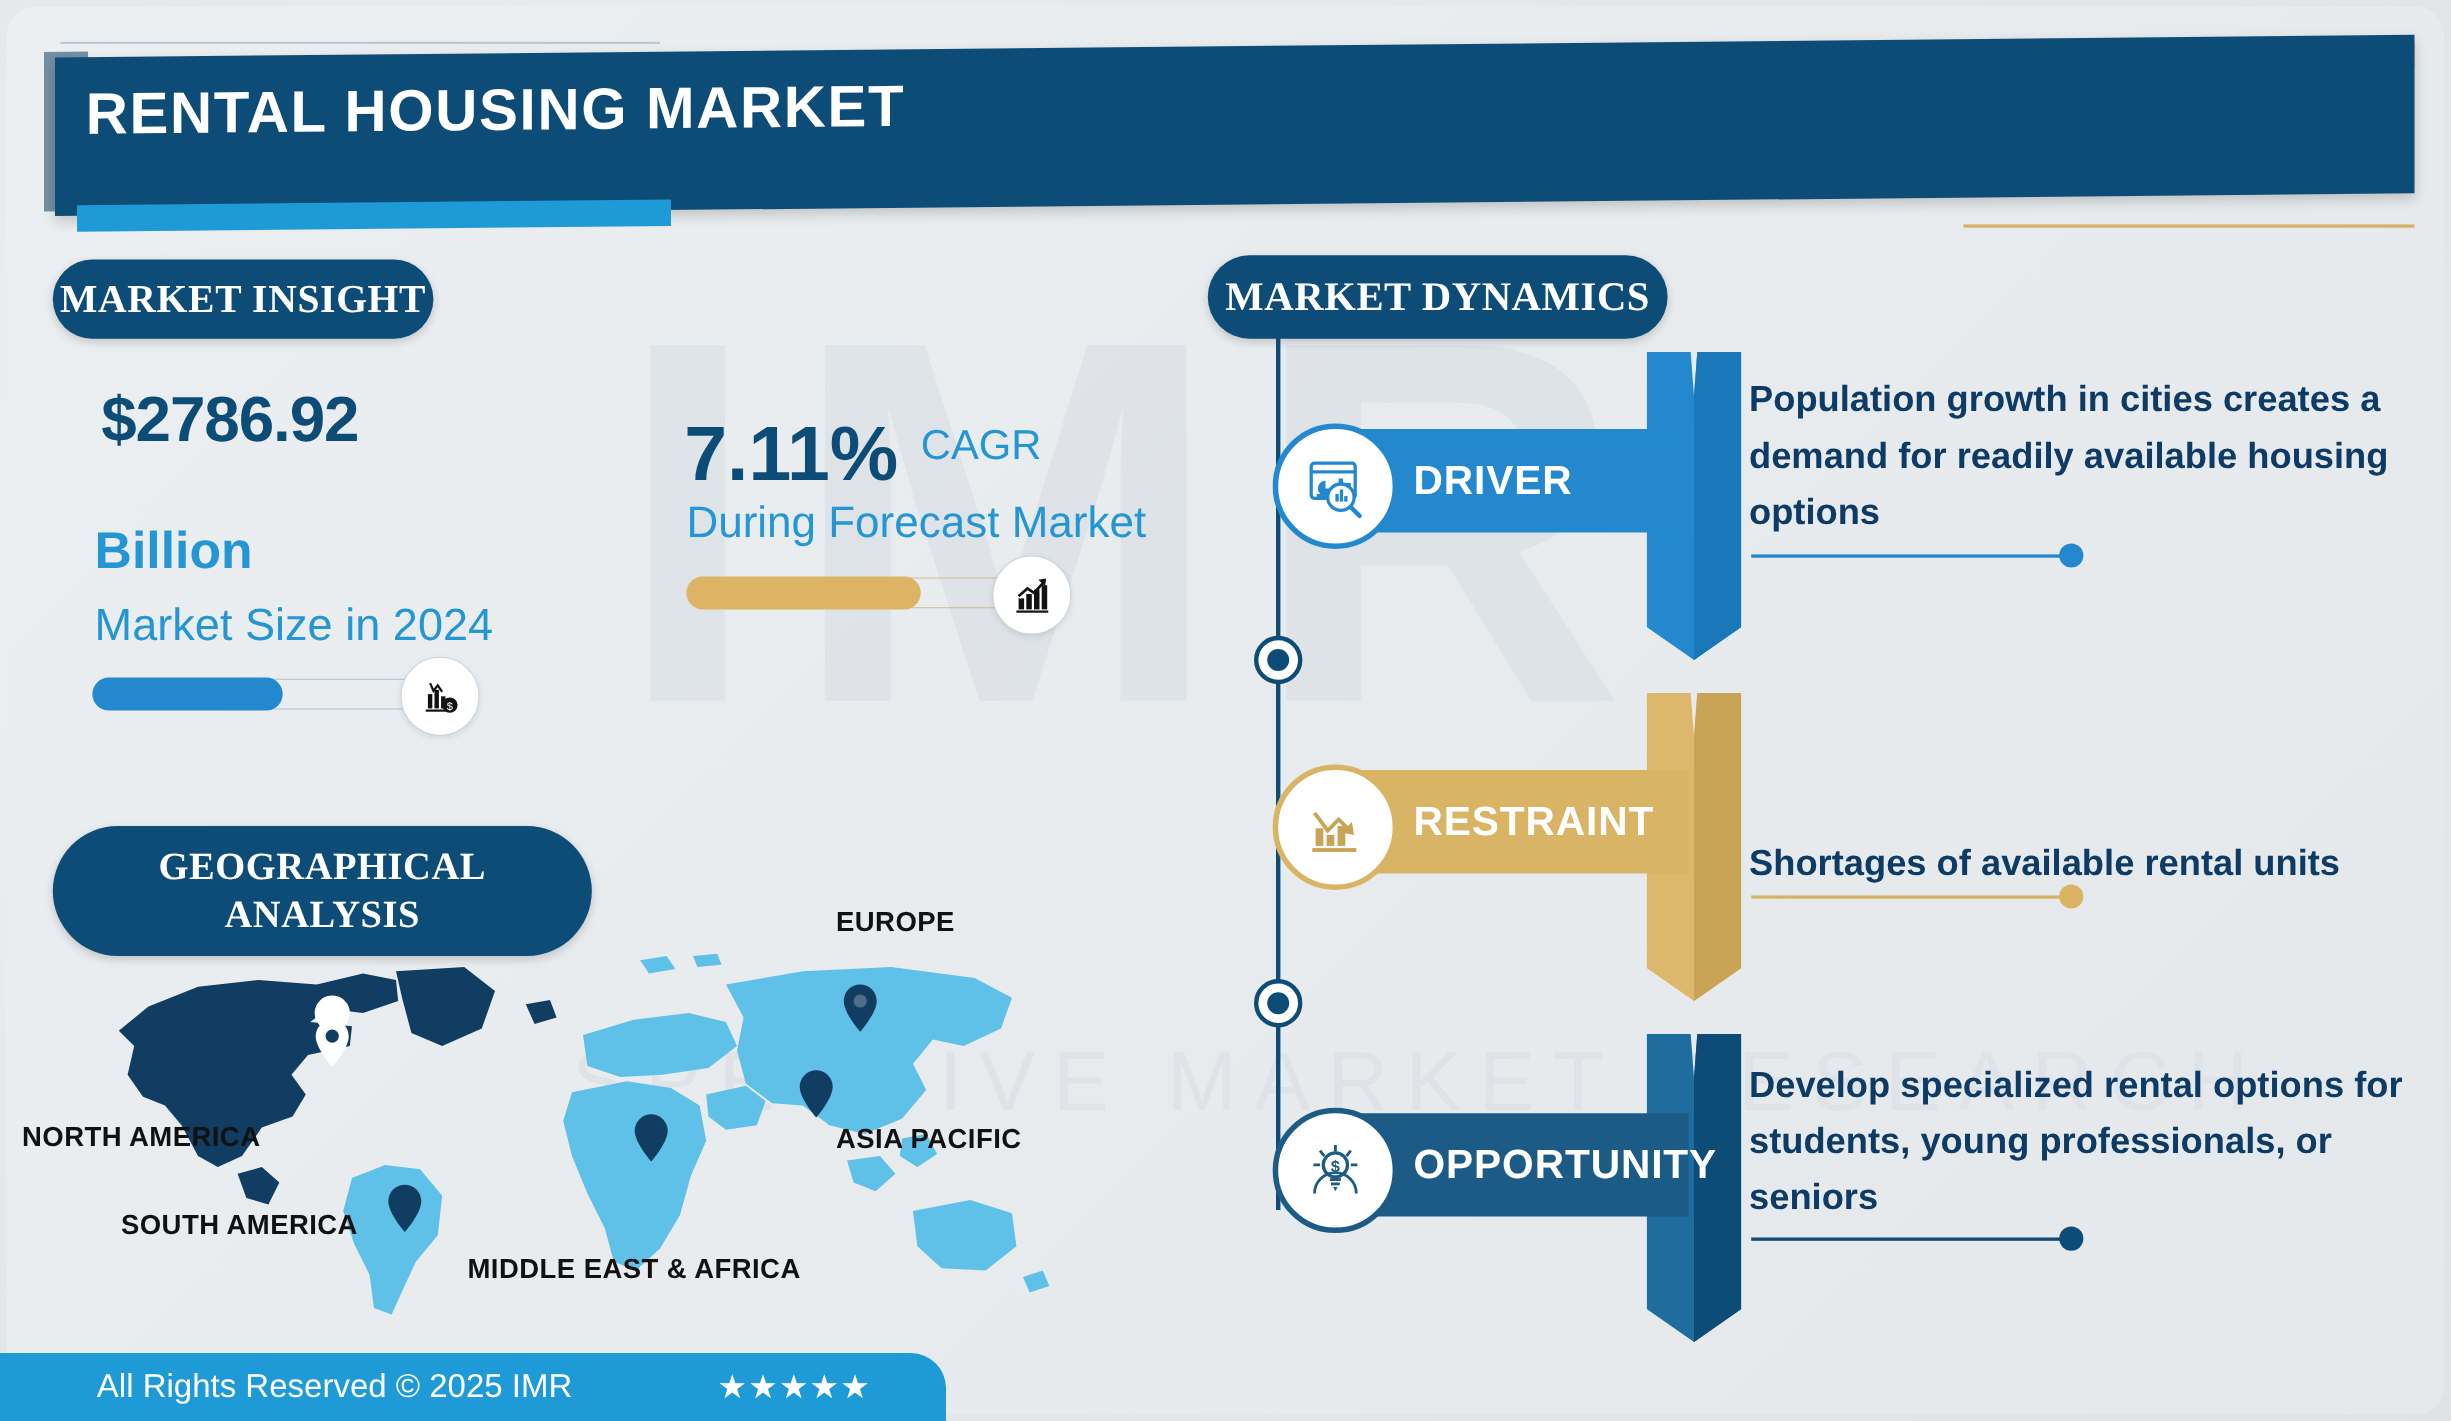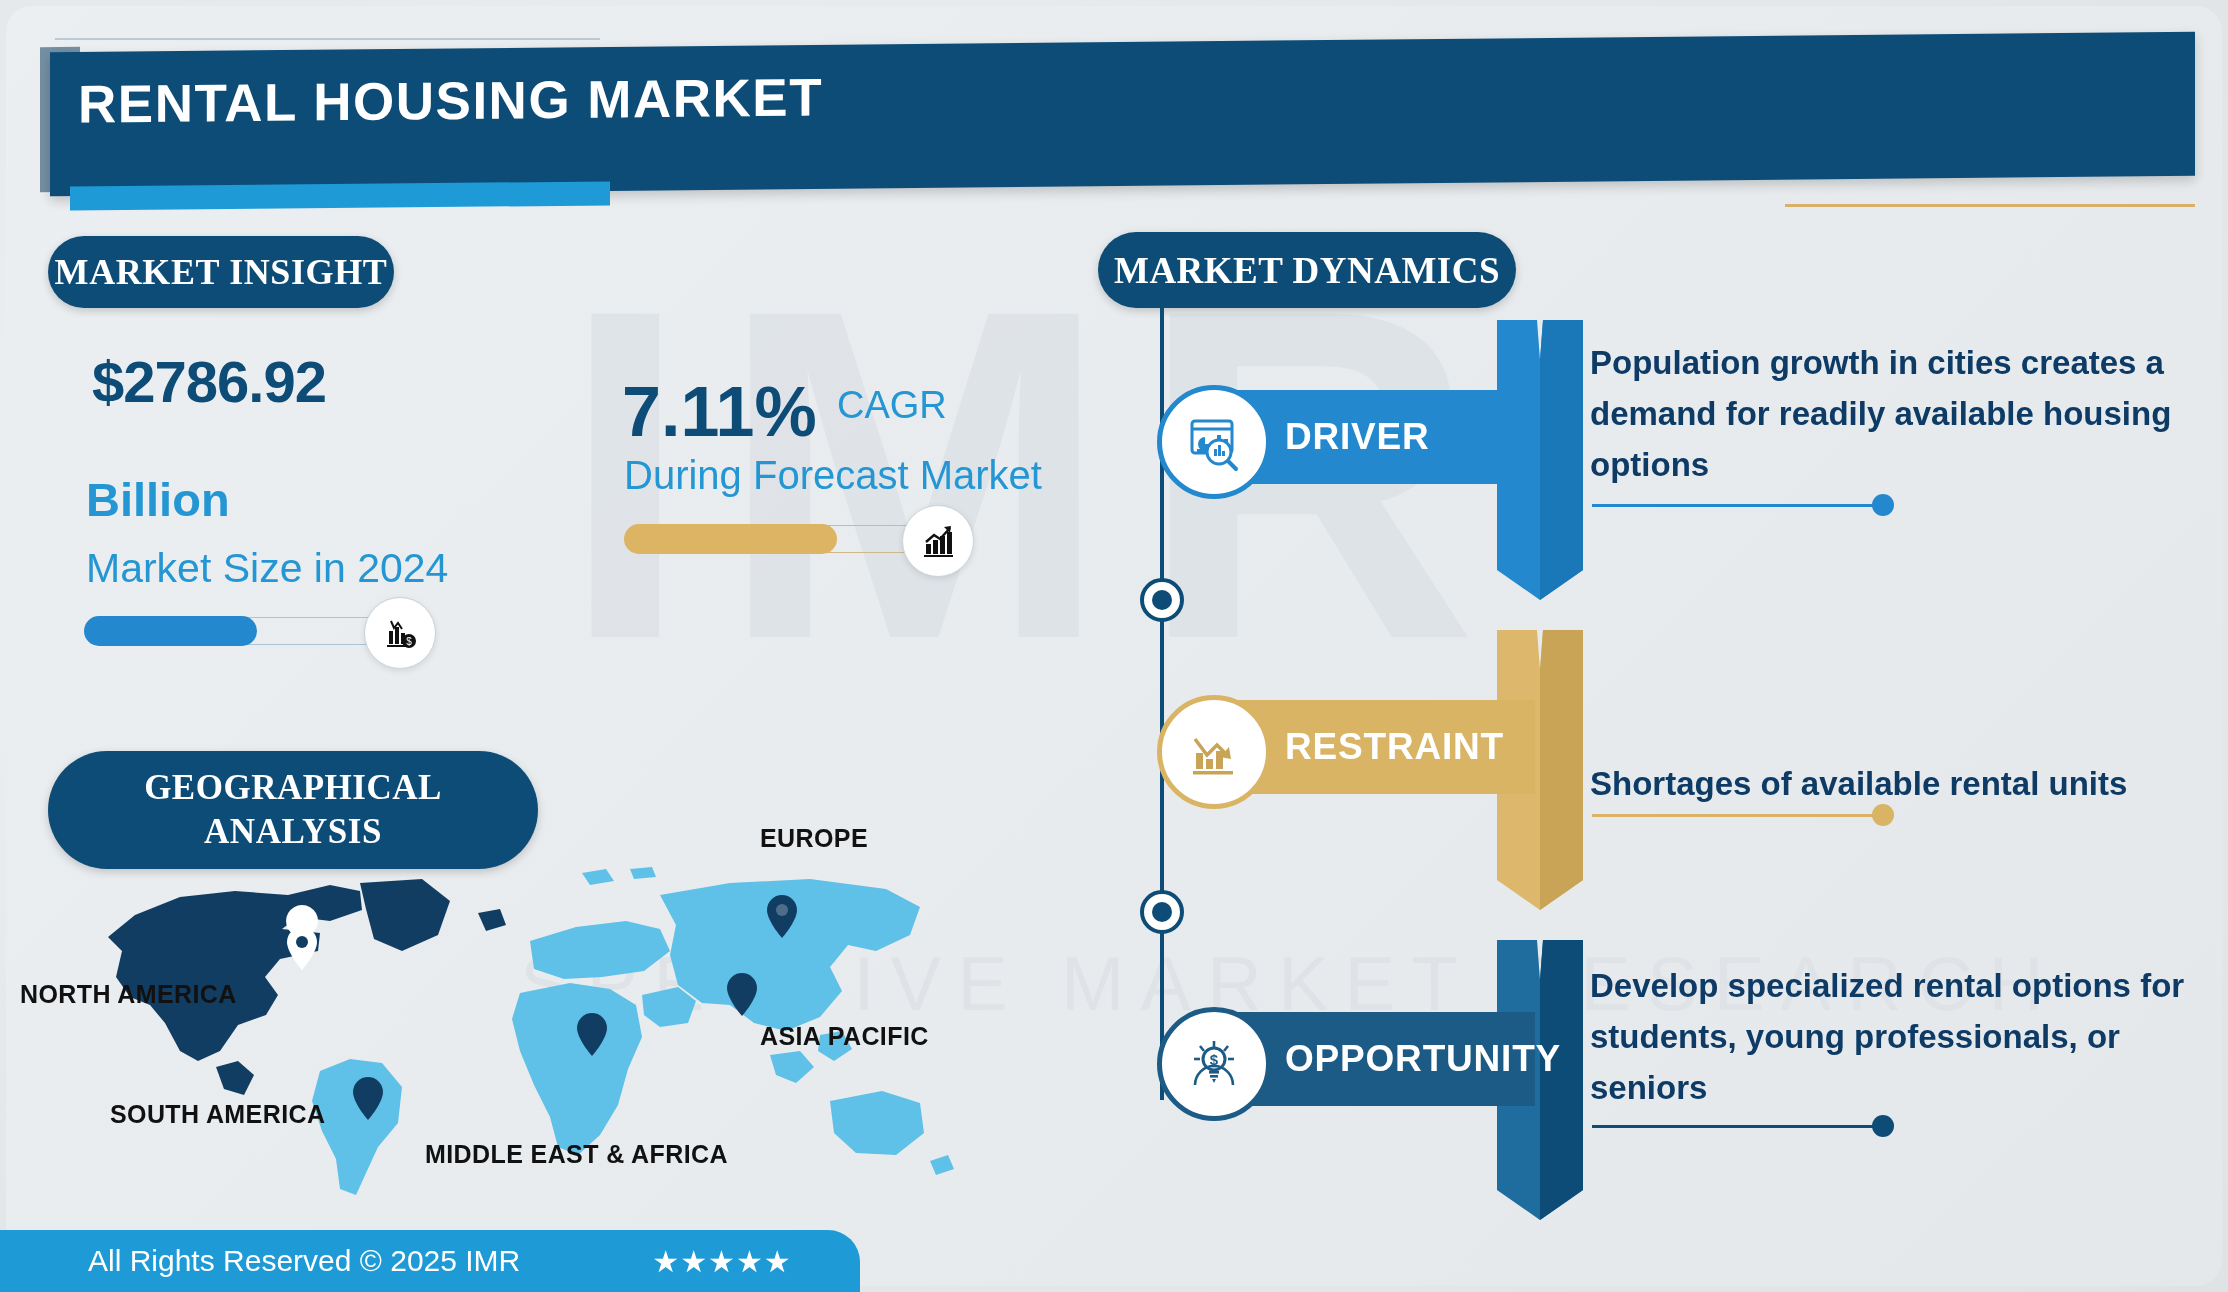--- a/index.html
+++ b/index.html
@@ -148,21 +148,21 @@
 
   
   .map-wrap{
     position:absolute; left:30px; top:855px; width:1010px; height:350px;
   }
   .map-label{
     position:absolute;
     font-size:25px; font-weight:bold; color:#111; white-space:nowrap;
     letter-spacing:.4px;
   }
-  #lbl-na{ left:20px; top:980px; }
+  #lbl-na{ left:20px; top:1020px; }
   #lbl-sa{ left:110px; top:1100px; }
   #lbl-eu{ left:760px; top:824px;text-align:right; }
   #lbl-ap{ left:760px; top:1022px; }
   #lbl-mea{ left:425px; top:1140px; }
 
   
   .timeline{
     position:absolute; left:1160px; top:300px; width:4px; height:800px;
     background:#0d4c77;
   }

